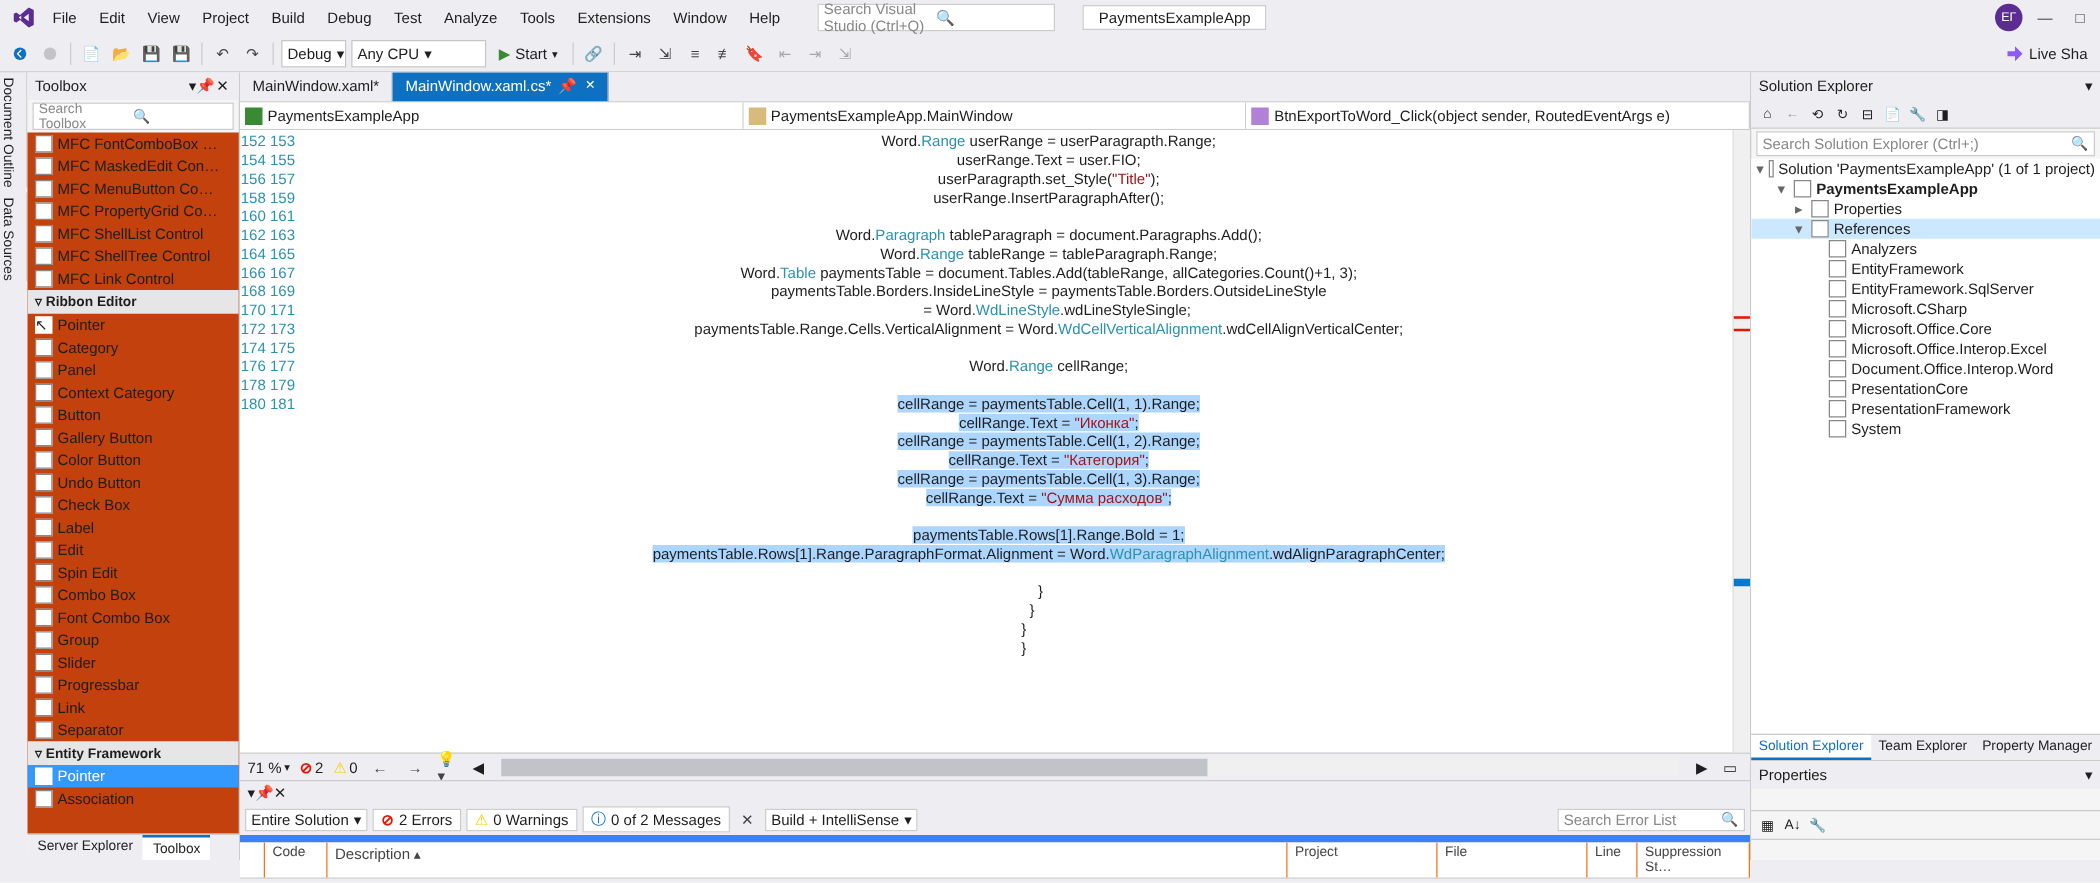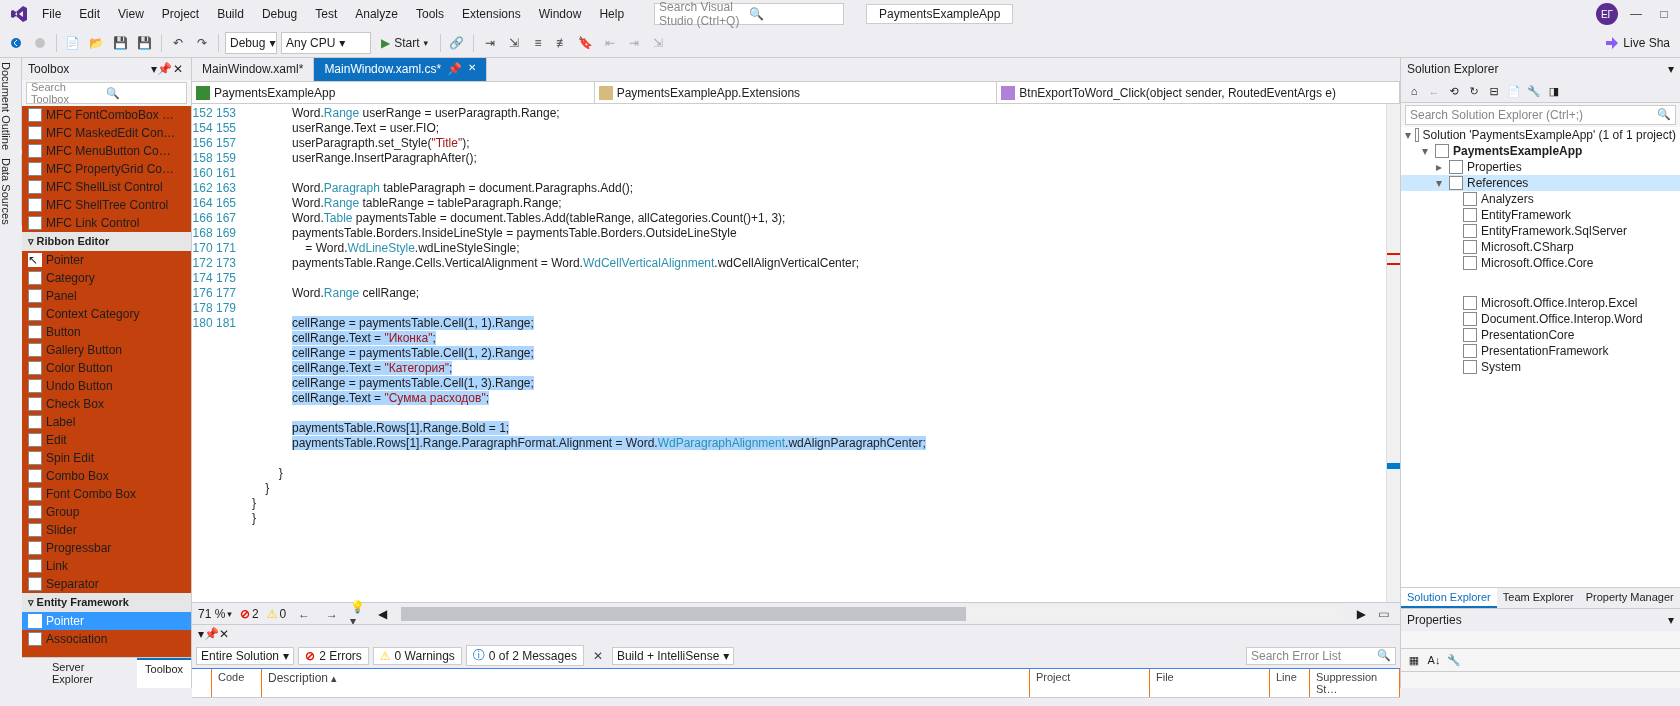--- a/index.html
+++ b/index.html
@@ -27,51 +27,51 @@
 .panel-title .pin, .panel-title .close { width:14px; cursor:pointer; text-align:center; }
 .tool-search { margin:2px 4px; height:22px; border:1px solid #ccc; background:#fff; display:flex; align-items:center; padding:0 4px; color:#888; }
 .tool-search span { flex:1; font-size:11px; }
 .tool-list { flex:1; overflow-y:auto; background:#c2410c; }
 .tool-cat { padding:3px 6px; font-weight:bold; background:#e6e6e6; cursor:pointer; font-size:11px; }
 .tool-item { padding:2px 6px 2px 24px; cursor:pointer; font-size:11px; display:flex; align-items:center; gap:6px; position:relative; white-space:nowrap; overflow:hidden; text-overflow:ellipsis; }
 .tool-item.sel { background:#3399ff; color:#fff; }
 .tool-icon { position:absolute; left:6px; width:14px; height:14px; display:inline-block; border:1px solid #888; background:#fff; }
 .tool-icon.arw { border:none; }
 .footer-tabs { display:flex; background:#eeeef2; border-top:1px solid #ccc; }
-.footer-tab { padding:3px 8px; font-size:11px; cursor:pointer;margin-left:22px; }
+.footer-tab { padding:3px 8px; font-size:11px; cursor:pointer; }
 .footer-tab.active { background:#fff; border-top:2px solid #0e70c0; }
 
 .center { flex:1; display:flex; flex-direction:column; background:#fff; }
 .doc-tabs { height:24px; display:flex; background:#eeeef2; border-bottom:1px solid #ccc; }
 .doc-tab { padding:4px 10px; font-size:11px; cursor:pointer; display:flex; align-items:flex-start; gap:6px; border-right:1px solid #ccc; }
 .doc-tab.active { background:#0e70c0; color:#fff; }
 .doc-tab .x { font-size:10px; cursor:pointer; }
 .nav-combos { height:22px; display:flex; border-bottom:1px solid #ccc; }
 .nav-combo { flex:1; border-right:1px solid #ccc; display:flex; align-items:center; padding:0 4px; gap:4px; font-size:11px; background:#fff; }
 .nav-combo .ico { width:14px; height:14px; display:inline-block; }
 .editor { flex:1; display:flex; overflow:hidden; position:relative; font-family:Consolas,monospace; font-size:13px; }
 .gutter { width:52px; background:#fff; text-align:right; padding-right:8px; color:#2b91af; user-select:none; line-height:15px; padding-top:2px; }
-.code { flex:1; white-space:pre; line-height:15px; padding-top:2px; overflow:auto; padding-left:8px; }
+.code { flex:1; white-space:pre; line-height:15px; padding-top:2px; overflow:auto; padding-left:8px;text-align:center; }
 .code .typ { color:#2b91af; }
 .code .str { color:#a31515; }
 .code .sel-line { background:#add6ff; display:inline; }
 .right-scroll { width:14px; background:#f0f0f0; position:relative; border-left:1px solid #e0e0e0; }
 .right-scroll .mark { position:absolute; width:100%; height:2px; }
 .editor-footer { height:22px; border-top:1px solid #ccc; display:flex; align-items:center; gap:8px; padding:0 6px; font-size:11px; background:#eeeef2; }
 .ef-item { display:flex; align-items:center; gap:2px; }
 .err-red { color:#e51400; font-weight:bold; }
 .warn-yellow { color:#ffcc00; }
 .hscroll { flex:1; display:flex; align-items:center; }
 .hscroll-track { flex:1; height:14px; background:#f0f0f0; margin:0 14px; position:relative; }
 .hscroll-thumb { position:absolute; left:0; width:60%; height:100%; background:#c2c3c9; }
 
 .errorlist { height:64px; border-top:1px solid #ccc; background:#eeeef2; display:flex; flex-direction:column; }
 .el-title { padding:2px 6px; font-size:11px; display:flex; align-items:center; }
 .el-title .txt { flex:1; }
-.el-toolbar { display:flex; align-items:center; gap:4px; padding:2px 4px; background:#eeeef2; border-bottom:1px solid #3b82f6; }
+.el-toolbar { display:flex; align-items:center; gap:4px; padding:2px 4px; background:#eeeef2; border-bottom:6px solid #3b82f6; }
 .el-combo { background:#fff; border:1px solid #ccc; padding:1px 4px; font-size:11px; display:flex; align-items:center; gap:4px; }
 .el-filter { display:flex; align-items:center; gap:4px; padding:1px 6px; border:1px solid #ccc; font-size:11px; background:#fff; }
 .el-search { margin-left:auto; width:150px; border:1px solid #ccc; background:#fff; padding:1px 4px; font-size:11px; color:#888; display:flex; }
 .el-search span { flex:1; }
 .el-headers { display:flex; border-bottom:1px solid #ccc; background:#fff; }
 .el-h { padding:2px 6px; border-right:1px solid #f97316; font-size:11px; color:#444; }
 
 .right-panel { width:280px; background:#f5f5f5; border-left:1px solid #ccc; display:flex; flex-direction:column; }
 .sol-toolbar { display:flex; gap:2px; padding:2px 4px; background:#eeeef2; border-bottom:1px solid #ccc; }
 .sol-btn { width:18px; height:18px; display:flex; align-items:center; justify-content:center; cursor:pointer; font-size:11px; }
@@ -144,21 +144,21 @@
   <div class="tbtn">💾</div>
   <div class="tbtn">💾</div>
   <div class="tsep"></div>
   <div class="tbtn">↶</div>
   <div class="tbtn">↷</div>
   <div class="tsep"></div>
   <div class="combo" style="width:52px">
       <span>Debug</span>
       <span>▾</span>
     </div>
-  <div class="combo" style="width:90px">
+  <div class="combo" style="width:108px">
       <span>Any CPU</span>
       <span>▾</span>
     </div>
   <div class="start-btn">
       <span class="play-green">▶</span>
       <span>Start</span>
       <span style="font-size:9px">▾</span>
     </div>
   <div class="tsep"></div>
   <div class="tbtn">🔗</div>
@@ -329,21 +329,21 @@
         <span class="x">✕</span>
       </div>
     </div>
     <div class="nav-combos">
       <div class="nav-combo" style="flex:1.2">
           <span class="ico" style="background:#388a34"></span>
           <span>PaymentsExampleApp</span>
         </div>
       <div class="nav-combo" style="flex:1.2">
           <span class="ico" style="background:#d7ba7d"></span>
-          <span>PaymentsExampleApp.Extensions</span>
+          <span>PaymentsExampleApp.MainWindow</span>
         </div>
       <div class="nav-combo" style="flex:1.2">
           <span class="ico" style="background:#b180d7"></span>
           <span>BtnExportToWord_Click(object sender, RoutedEventArgs e)</span>
         </div>
     </div>
     <div class="editor">
       <div class="gutter" id="gutter">152
 153
 154
@@ -535,21 +535,21 @@
         <div class="tree-item" style="padding-left: 46px;">
           <span class="exp"></span>
           <span class="ico"></span>
           <span>Microsoft.CSharp</span>
         </div>
         <div class="tree-item" style="padding-left: 46px;">
           <span class="exp"></span>
           <span class="ico"></span>
           <span>Microsoft.Office.Core</span>
         </div>
-        <div class="tree-item" style="padding-left: 46px; margin-top: 24px;">
+        <div class="tree-item" style="padding-left: 46px;">
           <span class="exp"></span>
           <span class="ico"></span>
           <span>Microsoft.Office.Interop.Excel</span>
         </div>
         <div class="tree-item" style="padding-left: 46px;">
           <span class="exp"></span>
           <span class="ico"></span>
           <span>Document.Office.Interop.Word</span>
         </div>
         <div class="tree-item" style="padding-left: 46px;">

